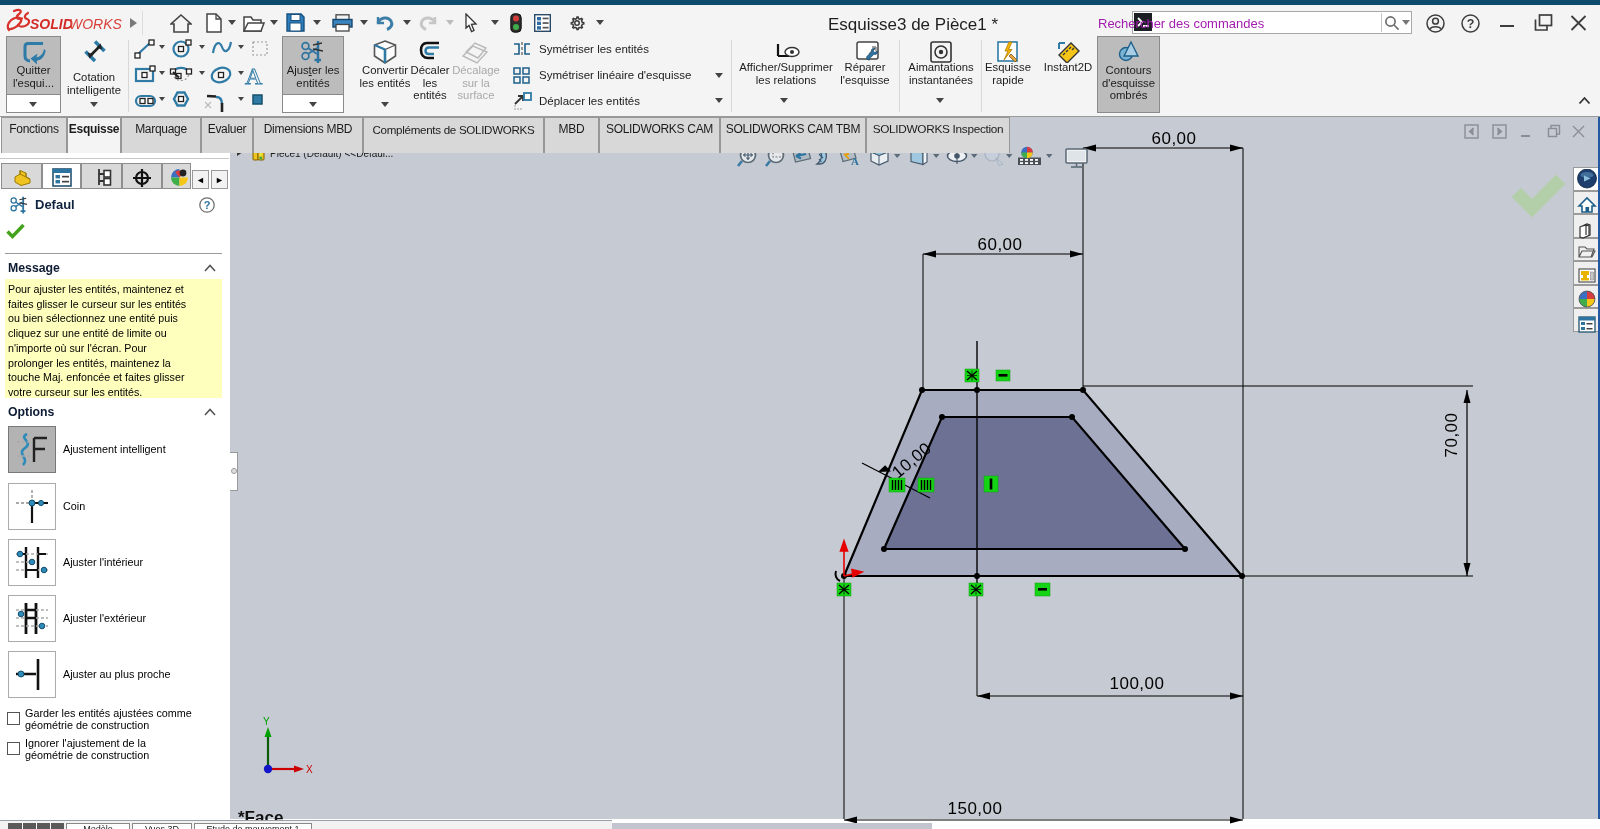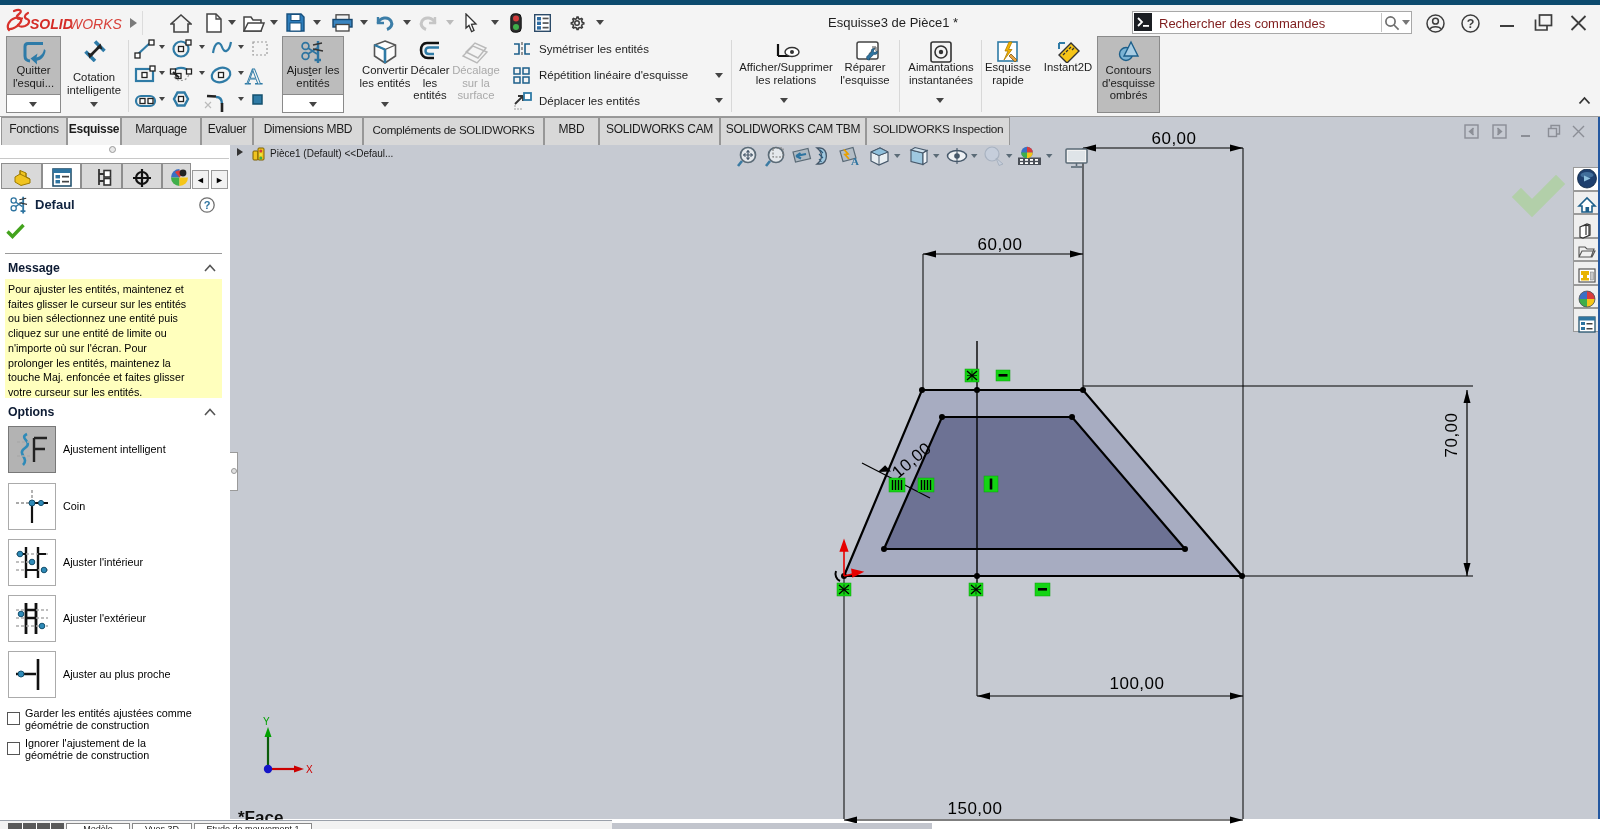--- a/index.html
+++ b/index.html
@@ -9,21 +9,21 @@
 #titlebar { left:0; top:0; width:1600px; height:36px; background:#f4f4f4; border-top:5px solid #0c4a6e; }
 
 #ribbon { left:0; top:36px; width:1600px; height:81px; background:#f4f4f4; border-bottom:1px solid #9a9a9a; }
 .rsep { position:absolute; top:4px; width:1px; height:72px; background:#d8d8d8; }
 .rlabel { position:absolute; font-size:11.3px; color:#1c1c1c; text-align:center; line-height:12.6px; white-space:pre; }
 .gray { color:#a9a9a9 !important; }
 .press { background:#bcbcbc; border:1px solid #8a8a8a; }
 .darr { position:absolute; width:0; height:0; border-left:4px solid transparent; border-right:4px solid transparent; border-top:5px solid #444; }
 
 #tabstrip { left:0; top:117px; width:1600px; height:24px; background:transparent; z-index:5; }
-.ctab { position:absolute; top:0; height:28px; background:#d8d8d8; border:1px solid #979797; border-bottom:none; color:#1c1c1c; font-size:12px; letter-spacing:-0.3px; text-align:center; line-height:23px; white-space:nowrap; overflow:hidden; }
+.ctab { position:absolute; top:0; height:36px; background:#d8d8d8; border:1px solid #979797; border-bottom:none; color:#1c1c1c; font-size:12px; letter-spacing:-0.3px; text-align:center; line-height:23px; white-space:nowrap; overflow:hidden; }
 .ctab.active { background:#f4f4f4; font-weight:bold; }
 
 #lpanel { left:0; top:141px; width:229px; height:678px; background:#fff; z-index:4; }
 .ptab { position:absolute; top:22px; height:26px; background:#d9d9d9; border:1px solid #8e8e8e; }
 .seclbl { position:absolute; font-size:12.3px; font-weight:bold; color:#0d1b33; }
 .obtn { position:absolute; left:8px; width:48px; height:47px; background:#fff; border:1px solid #ababab; }
 .olbl { position:absolute; left:63px; font-size:10.8px; color:#000; }
 .cbx { position:absolute; left:7px; width:13px; height:13px; background:#fff; border:1px solid #555; }
 .cblbl { position:absolute; left:25px; font-size:10.8px; color:#000; line-height:12px; }
 
@@ -110,29 +110,29 @@
       <rect x="8.6" y="8.2" width="6" height="1.7" fill="#555"></rect>
       <rect x="8.6" y="12.8" width="6" height="1.7" fill="#555"></rect>
  </svg>
 
  <svg class="abs" style="left:568px;top:9px" width="18" height="18" viewBox="0 0 24 24">
   <path fill="none" stroke="#3a3a3a" stroke-width="2" d="M12 4 l1.5 0 l0.6 2.2 a6 6 0 0 1 2 0.8 l2-1.1 l1.1 1.1 l-1.1 2 a6 6 0 0 1 0.8 2 l2.2 0.6 l0 1.5 l-2.2 0.6 a6 6 0 0 1 -0.8 2 l1.1 2 l-1.1 1.1 l-2-1.1 a6 6 0 0 1 -2 0.8 l-0.6 2.2 l-1.5 0 l-0.6-2.2 a6 6 0 0 1 -2-0.8 l-2 1.1 l-1.1-1.1 l1.1-2 a6 6 0 0 1 -0.8-2 l-2.2-0.6 l0-1.5 l2.2-0.6 a6 6 0 0 1 0.8-2 l-1.1-2 l1.1-1.1 l2 1.1 a6 6 0 0 1 2-0.8 Z"></path>
   <circle cx="12" cy="12" r="3" fill="none" stroke="#3a3a3a" stroke-width="2"></circle>
  </svg>
  <div class="darr" style="left:596px;top:15px"></div>
 
- <div class="abs" style="left:828px;top:10px;font-size:13px;color:#1f1f1f">Esquisse3 de Pièce1 *</div>
+ <div class="abs" style="left:828px;top:10px;font-size:17px;color:#1f1f1f">Esquisse3 de Pièce1 *</div>
 
  <div class="abs" style="left:1132px;top:6px;width:280px;height:23px;background:#fff;border:1px solid #a8a8a8"></div>
  <div class="abs" style="left:1134px;top:8px;width:18px;height:18px;background:#1b1e23"></div>
  <svg class="abs" style="left:1134px;top:8px" width="18" height="18" viewBox="0 0 18 18">
       <path d="M4 5 L8 9 L4 13" fill="none" stroke="#fff" stroke-width="1.8"></path>
       <rect x="9" y="12" width="6" height="1.8" fill="#fff"></rect>
     </svg>
- <div class="abs" style="left:1159px;top:11px;font-size:13px;color:#7f1d1d">Rechercher des commandes</div>
+ <div class="abs" style="left:1098px;top:11px;font-size:13px;color:#a21caf">Rechercher des commandes</div>
  <div class="abs" style="left:1381px;top:8px;width:1px;height:19px;background:#c4c4c4"></div>
  <svg class="abs" style="left:1384px;top:10px" width="16" height="16" viewBox="0 0 16 16">
       <circle cx="6.5" cy="6.5" r="4.6" fill="none" stroke="#6e6e6e" stroke-width="1.7"></circle>
       <line x1="10" y1="10" x2="14.6" y2="14.6" stroke="#6e6e6e" stroke-width="1.7"></line>
     </svg>
  <div class="darr" style="left:1402px;top:15px;border-top-color:#777"></div>
 
  <svg class="abs" style="left:1426px;top:9px" width="19" height="19" viewBox="0 0 19 19">
   <circle cx="9.5" cy="9.5" r="8.5" fill="none" stroke="#3d3d3d" stroke-width="1.5"></circle>
   <circle cx="9.5" cy="7.2" r="2.9" fill="none" stroke="#3d3d3d" stroke-width="1.5"></circle>
@@ -274,21 +274,21 @@
  </svg>
  <div class="abs" style="left:539px;top:7px;font-size:11.5px;color:#1c1c1c;white-space:nowrap">Symétriser les entités</div>
  <svg class="abs" style="left:513px;top:31px" width="18" height="18" viewBox="0 0 18 18">
   <g fill="none" stroke="#1d5f8a" stroke-width="1.5">
    <rect x="1" y="1" width="6" height="6"></rect>
         <rect x="10" y="1" width="6" height="6"></rect>
    <rect x="1" y="10" width="6" height="6"></rect>
         <rect x="10" y="10" width="6" height="6"></rect>
   </g>
  </svg>
- <div class="abs" style="left:539px;top:33px;font-size:11.5px;color:#1c1c1c;white-space:nowrap">Répétition linéaire d'esquisse</div>
+ <div class="abs" style="left:539px;top:33px;font-size:11.5px;color:#1c1c1c;white-space:nowrap">Symétriser linéaire d'esquisse</div>
  <div class="darr" style="left:715px;top:37px"></div>
  <svg class="abs" style="left:512px;top:56px" width="20" height="20" viewBox="0 0 20 20">
   <path d="M3 12 L11 4 M11 4 L6 4 M11 4 L11 9" fill="none" stroke="#333" stroke-width="1.8"></path>
   <rect x="12" y="1" width="7" height="7" fill="#fff" stroke="#2f7ba6" stroke-width="1.8"></rect>
   <g fill="#bbb">
         <circle cx="3" cy="14" r="1"></circle>
         <circle cx="3" cy="17" r="1"></circle>
         <circle cx="6" cy="17" r="1"></circle>
         <circle cx="9" cy="17" r="1"></circle>
         <circle cx="3" cy="11" r="0"></circle>

